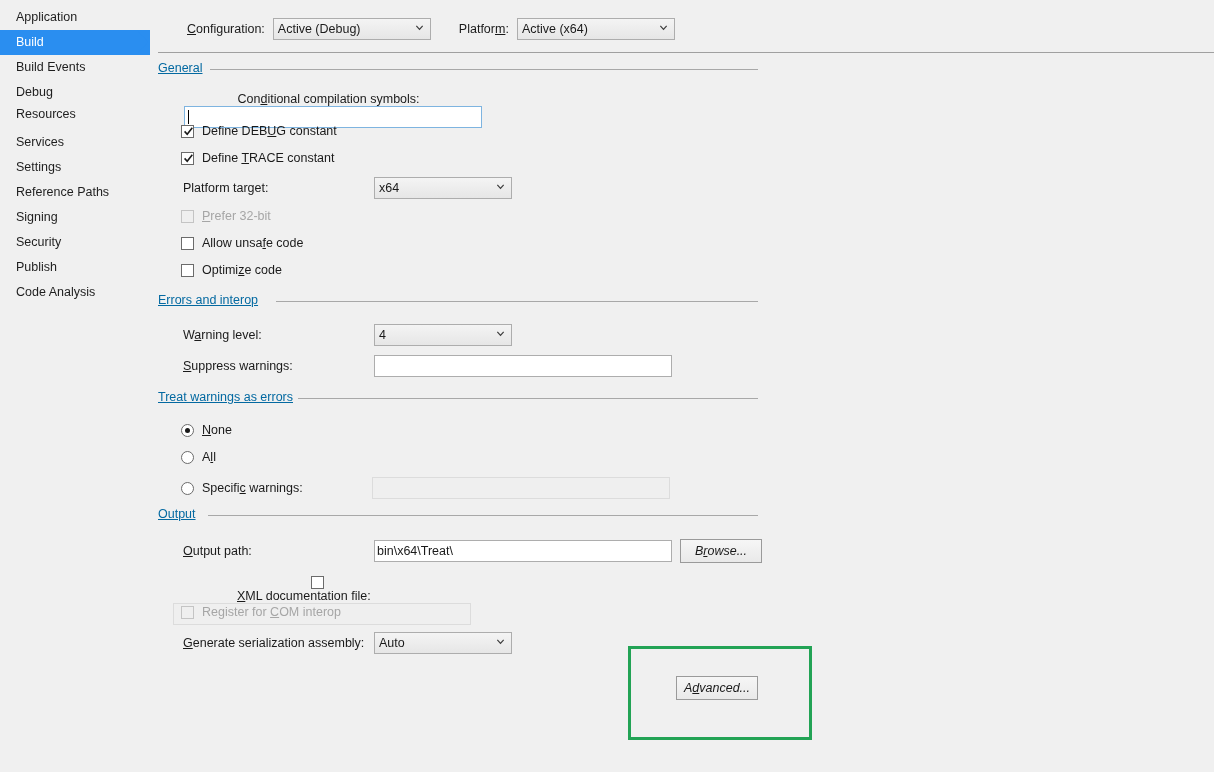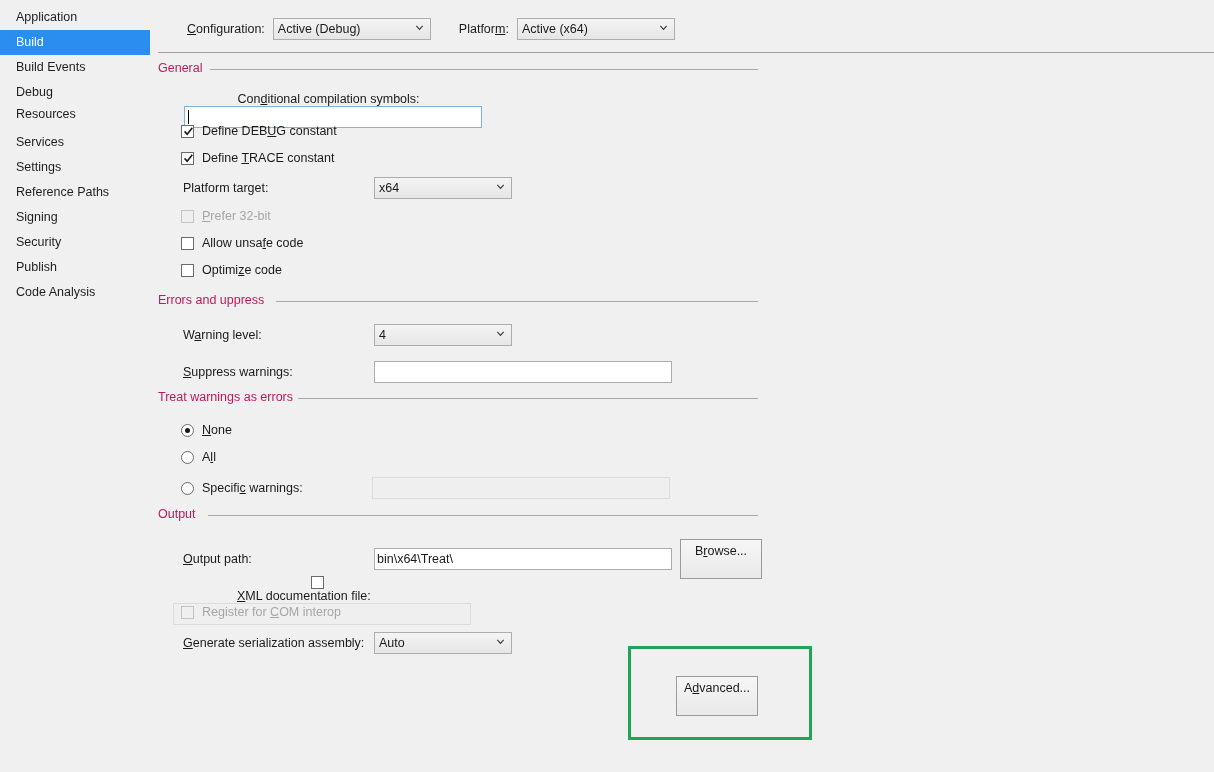--- a/index.html
+++ b/index.html
@@ -93,24 +93,25 @@
   }
   .group-head {
     position: relative;
     height: 16px;
   }
   .group-head .gh-text {
     position: absolute;
     left: 0;
     top: 0;
     font-size: 12.5px;
-    color: #be185d;
+    color: #0369a1;
     background: #f0f0f0;
     padding-right: 8px;
     white-space: nowrap;
+    text-decoration: underline;
   }
   .group-head .gh-line {
     position: absolute;
     top: 8px;
     height: 1px;
     background: #a8a8a8;
     right: 0;
   }
 
   
@@ -173,29 +174,30 @@
     position: absolute;
     right: 6px;
     top: 4px;
     width: 9px;
     height: 9px;
   }
 
   
   .button {
     box-sizing: border-box;
-    height: 40px;
+    height: 24px;
     background: linear-gradient(#f6f6f6, #e9e9e9);
     border: 1px solid #9a9a9a;
     font-family: "Liberation Sans", sans-serif;
     font-size: 12.5px;
     color: #1a1a1a;
     text-align: center;
     line-height: 22px;
     cursor: default;
+    font-style: italic;
   }
 
   
   .cb-row, .rd-row {
     display: flex;
     align-items: center;
     cursor: default;
   }
   .checkbox {
     box-sizing: border-box;
@@ -345,36 +347,36 @@
     <span class="fld-label">Allow unsa<u>f</u>e code</span>
   </div>
 
   <div class="row cb-row" style="left:31px; top:263px;">
     <span class="checkbox"></span>
     <span class="fld-label">Optimi<u>z</u>e code</span>
   </div>
 
   <div class="group" style="top:293px; width:600px">
     <div class="group-head">
-      <span class="gh-text">Errors and uppress</span>
+      <span class="gh-text">Errors and interop</span>
       <span class="gh-line" style="left:118px; width:482px;"></span>
     </div>
   </div>
 
   <div class="row" style="left:33px; top:324px;">
     <span class="fld-label" style="width:190px">W<u>a</u>rning level:</span>
     <div class="combo" style="width:138px; margin-left:1px;">
       <span>4</span>
       <svg class="chev" viewBox="0 0 10 10">
           <path d="M1.5 3.2 L5 7 L8.5 3.2" fill="none" stroke="#3b3b3b" stroke-width="1.3"></path>
         </svg>
     </div>
   </div>
 
-  <div class="row" style="left:33px; top:355px;margin-top:6px;">
+  <div class="row" style="left:33px; top:355px;">
     <span class="fld-label" style="width:190px"><u>S</u>uppress warnings:</span>
     <div class="textbox" style="width:298px; margin-left:1px;">
       <span></span>
     </div>
   </div>
 
   <div class="group" style="top:390px; width:600px">
     <div class="group-head">
       <span class="gh-text">Treat warnings as errors</span>
       <span class="gh-line" style="left:140px; width:460px;"></span>

